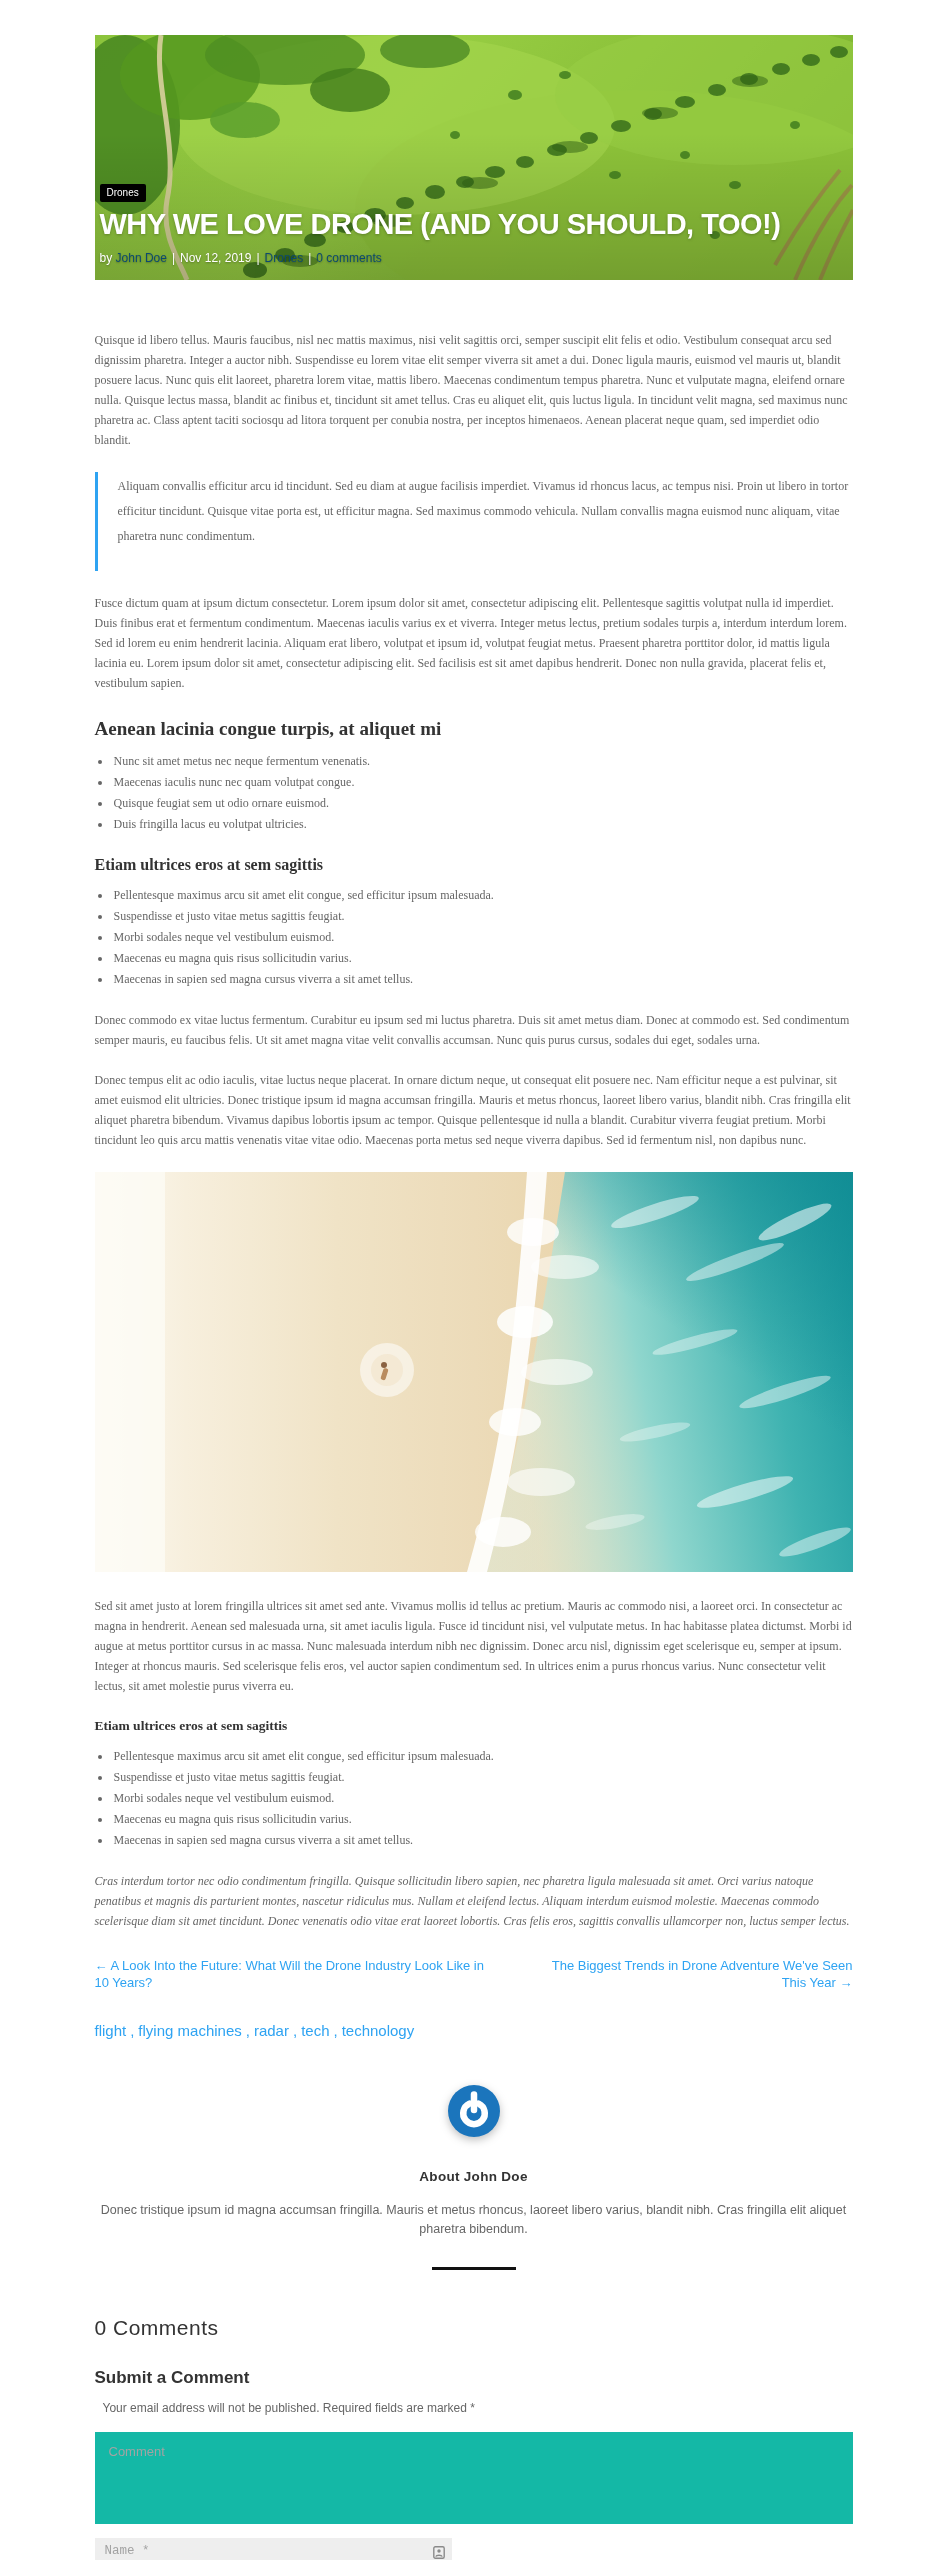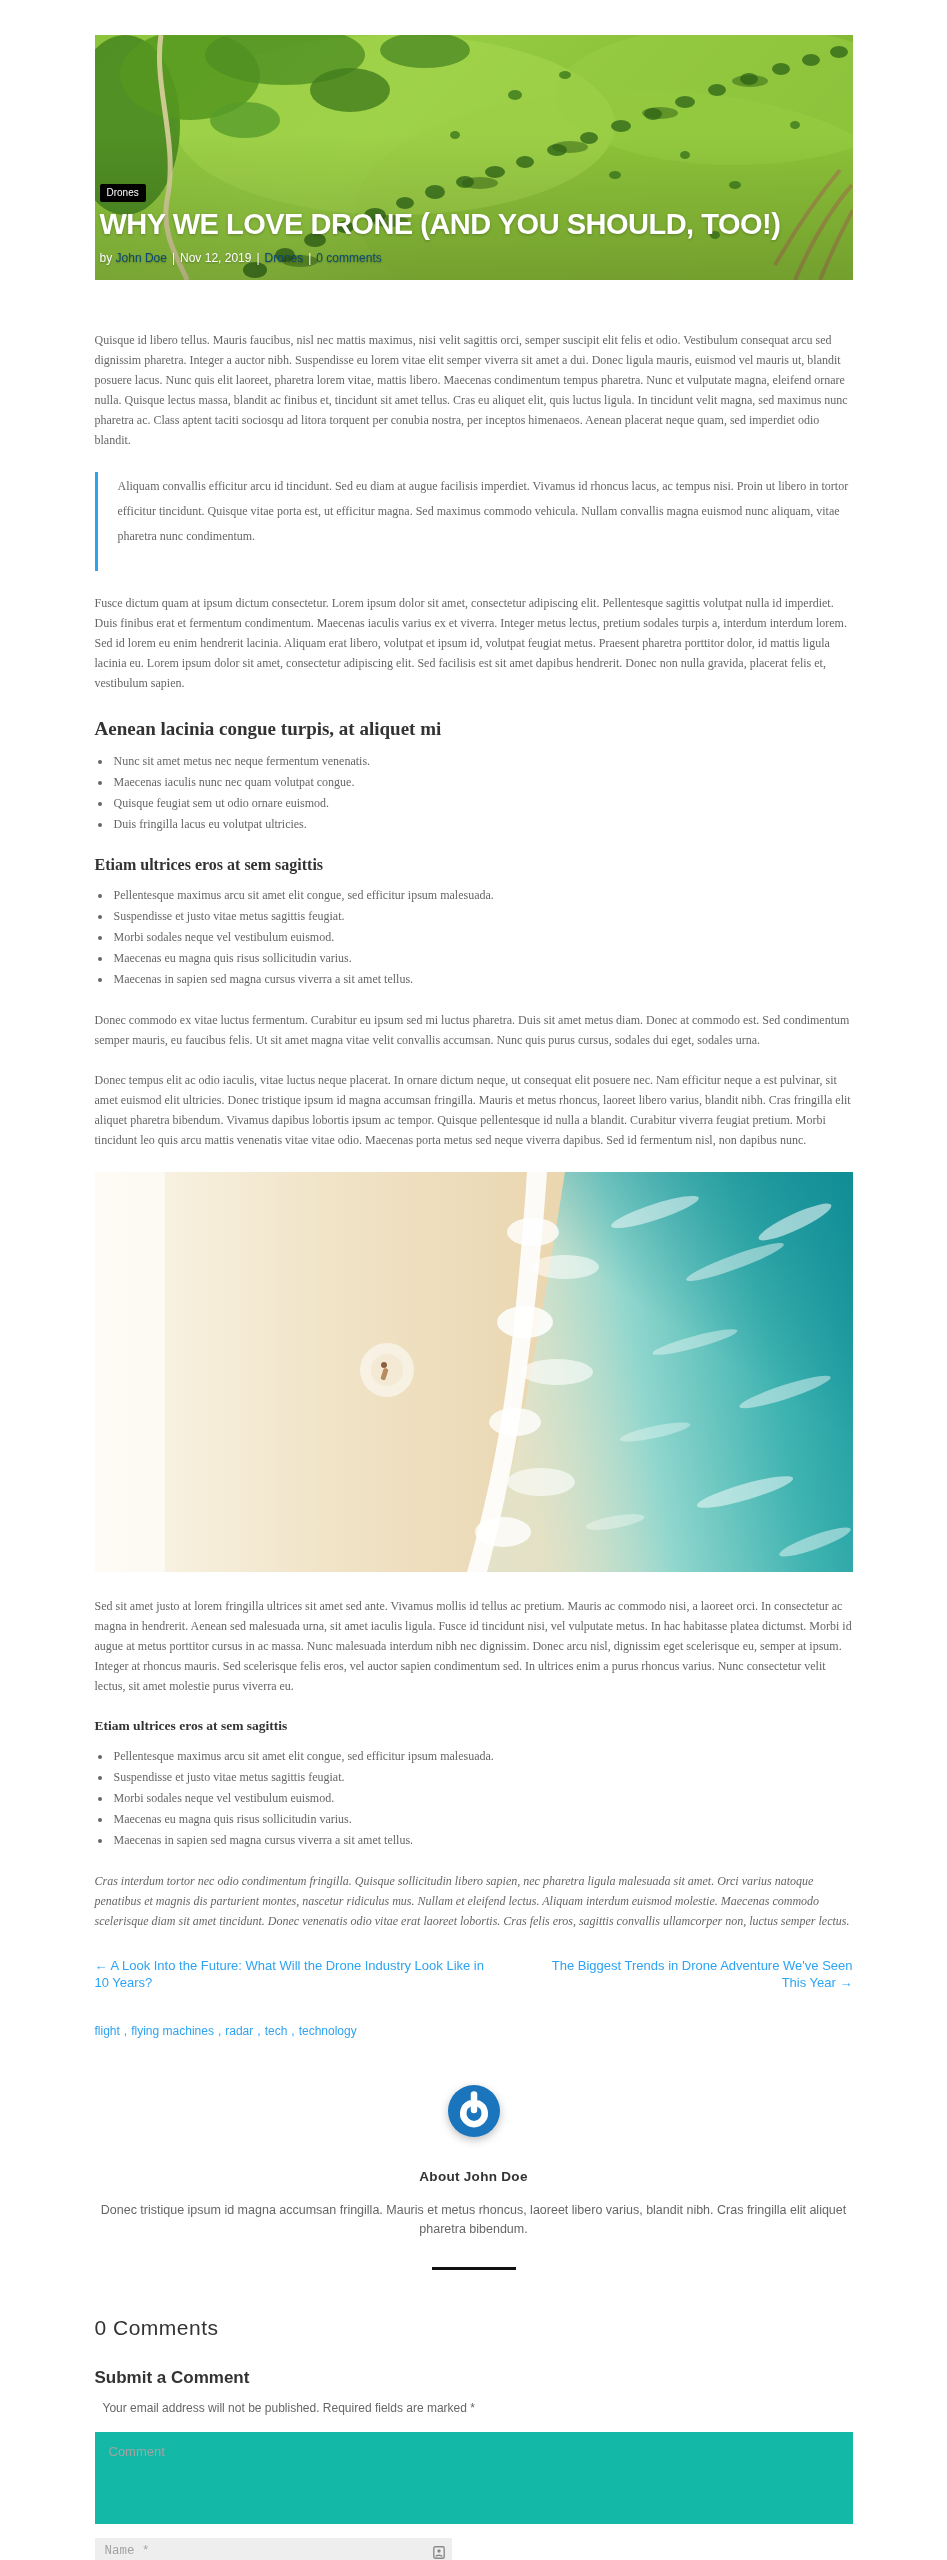--- a/index.html
+++ b/index.html
@@ -53,21 +53,21 @@
   figure.beach { margin: 22px 0 24px; }
   figure.beach svg { display: block; width: 758px; height: 400px; }
 
   
   .post-nav {
     display: flex; justify-content: flex-start; gap: 44px; margin-top: 26px;
     font-family: "Liberation Sans", sans-serif; font-size: 13px; line-height: 17px;
   }
   .post-nav a { color: #2ea3f2; text-decoration: none; }
   .post-nav .next { text-align: right; }
-  .tags { margin-top: 30px; font-family: "Liberation Sans", sans-serif; font-size: 12px; }
+  .tags { margin-top: 30px; font-family: "Liberation Sans", sans-serif; font-size: 15px; }
   .tags a { color: #2ea3f2; text-decoration: none; }
   .tags .sep2 { color: #2ea3f2; margin: 0 4px; }
 
   
   .author { margin-top: 44px; text-align: center; font-family: "Liberation Sans", sans-serif; }
   .author .logo { width: 52px; height: 52px; display: inline-block; filter: drop-shadow(0 3px 4px rgba(0,0,0,.25)); }
   .author-name { font-size: 13.5px; font-weight: 700; color: #333; letter-spacing: .3px; margin: 24px 0 14px; }
   .author-bio { font-size: 12.5px; line-height: 19px; color: #666; }
   .author-divider { width: 84px; height: 3px; background: #111; margin: 28px auto 0; }
 

